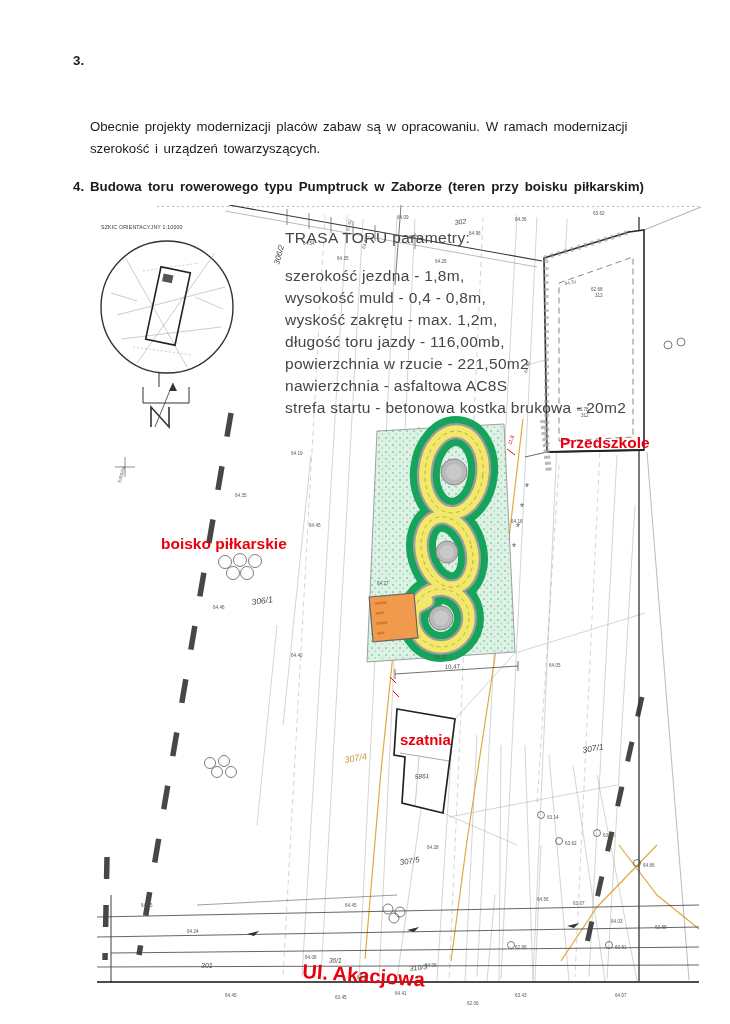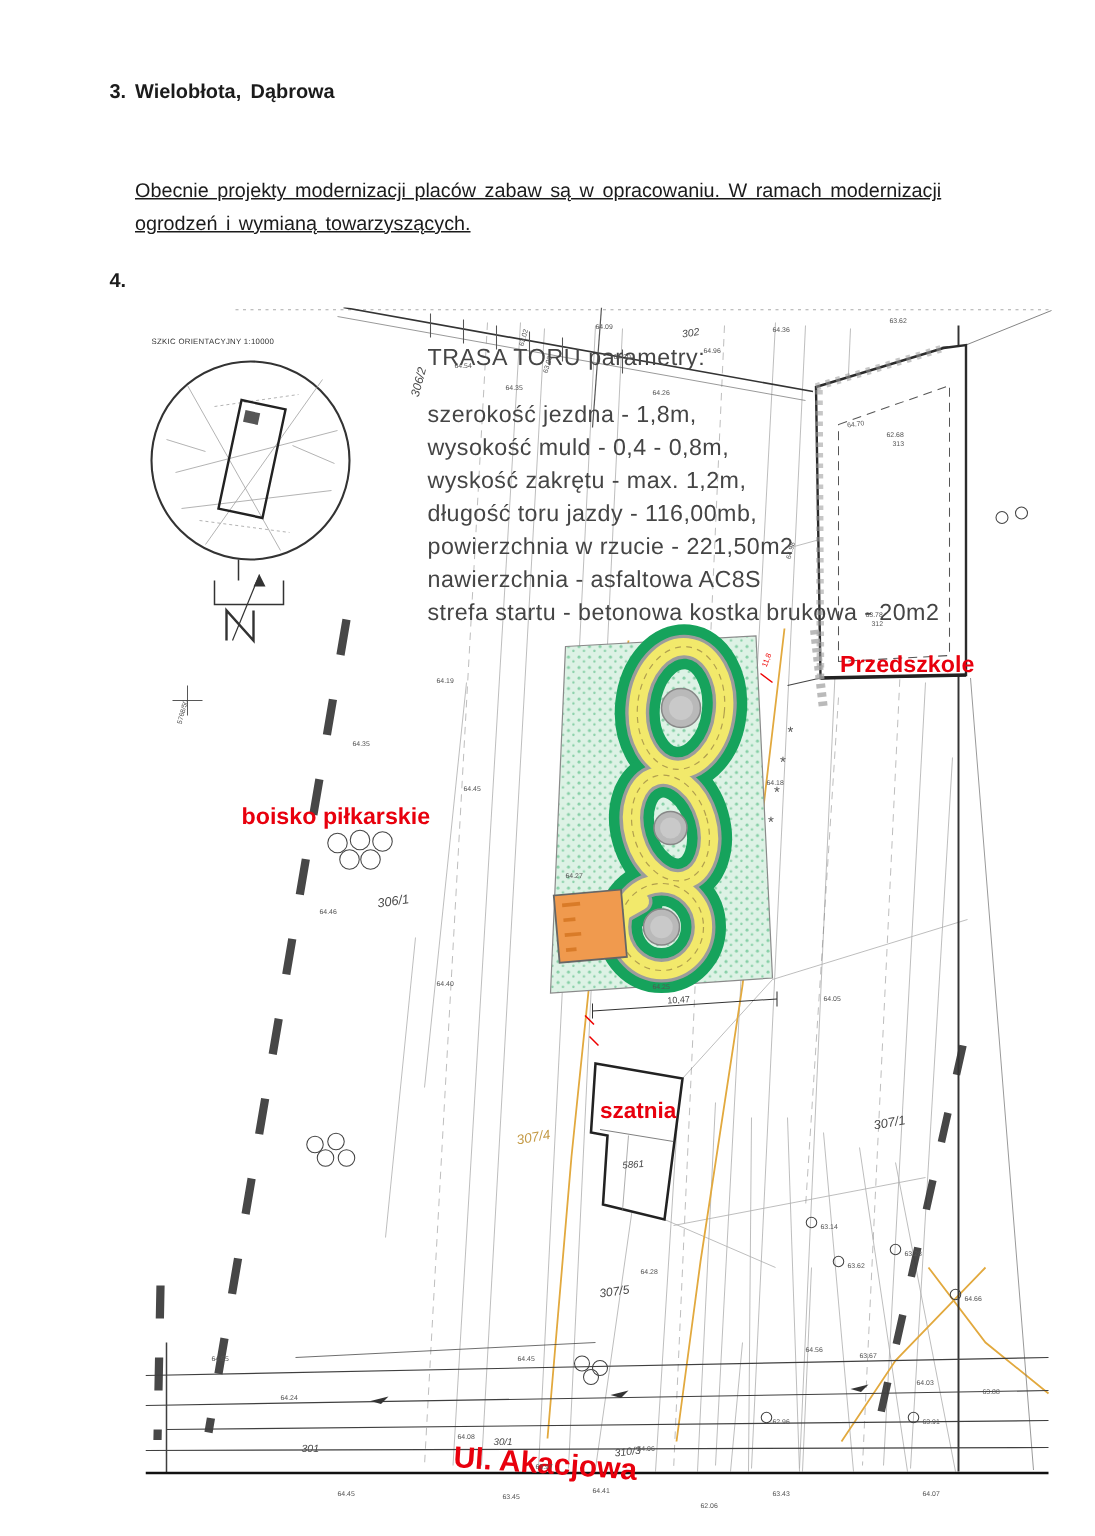--- a/index.html
+++ b/index.html
@@ -4,45 +4,47 @@
 <style>
   html,body{margin:0;padding:0;background:#e8e8e8;}
   .page{position:relative;width:730px;height:1024px;background:#ffffff;overflow:hidden;
         font-family:"Liberation Sans",sans-serif;color:#1b1b1b;margin:0 auto;}
   .h-item{position:absolute;display:flex;font-weight:bold;font-size:13.3px;line-height:22px;}
   .h-num{width:17px;flex:0 0 17px;}
   .h-lines div{white-space:nowrap;word-spacing:2.5px;}
   #item3{top:50px;left:73px;width:600px;}
   #item4{top:176px;left:73px;width:620px;}
   .para{position:absolute;top:116px;left:90px;width:585px;font-size:13.2px;line-height:21.5px;}
-  .para div{white-space:nowrap;word-spacing:2px;text-decoration:underline;}
+  .para div{white-space:nowrap;word-spacing:2px;}
   #map{position:absolute;left:97px;top:205px;}
   svg text{font-family:"Liberation Sans",sans-serif;}
   .serif-red{font-family:"Liberation Serif",serif;font-weight:bold;}
   .plot{font-family:"Liberation Serif",serif;font-style:italic;}
 </style>
 </head>
 <body>
 
 <div class="page">
 
   <div class="h-item" id="item3">
     <div class="h-num">3.</div>
     <div class="h-lines">
-      <div>Wielobłota, Dąbrowa</div>
     </div>
   </div>
 
   <div class="para">
     <div>Obecnie projekty modernizacji placów zabaw są w opracowaniu. W ramach modernizacji</div>
-    <div>ogrodzeń i wymianą towarzyszących.</div>
+    <div>szerokość i urządzeń towarzyszących.</div>
   </div>
 
   <div class="h-item" id="item4">
     <div class="h-num">4.</div>
+    <div class="h-lines">
+      <div>Budowa toru rowerowego typu Pumptruck w Zaborze (teren przy boisku piłkarskim)</div>
+    </div>
   </div>
 
   <svg id="map" width="605" height="808" viewBox="0 0 605 808">
     <defs>
       <pattern id="speckle" patternUnits="userSpaceOnUse" width="7" height="7">
         <rect width="7" height="7" fill="#ddf2e5"></rect>
         <circle cx="2" cy="2" r="1" fill="#86cfa6"></circle>
         <circle cx="5.3" cy="5" r="0.8" fill="#86cfa6"></circle>
       </pattern>
     </defs>

